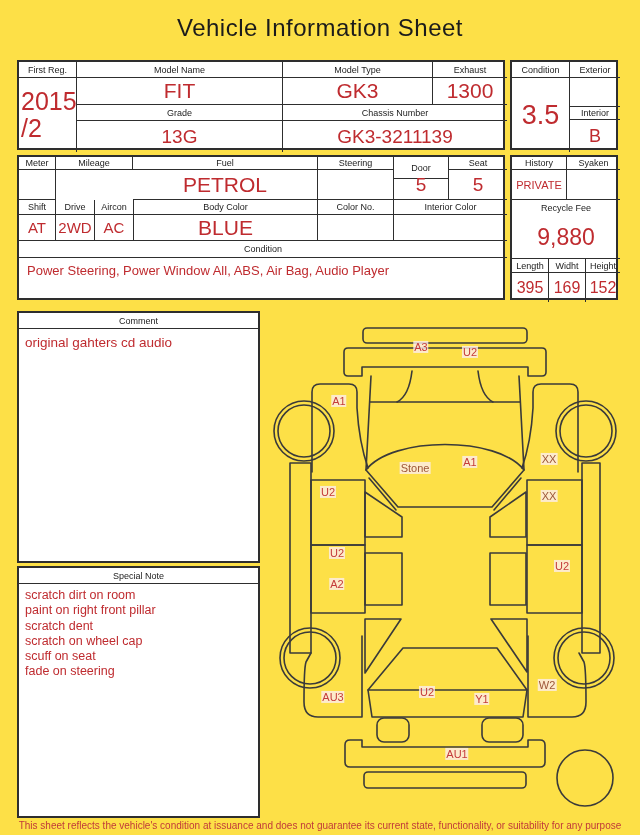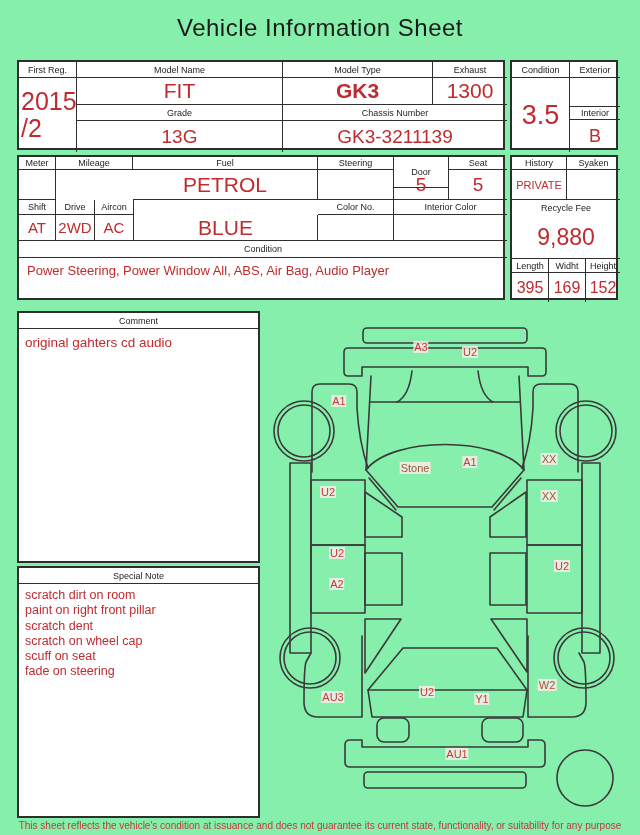--- a/index.html
+++ b/index.html
@@ -1,16 +1,16 @@
 <!DOCTYPE html>
 <html><head>
 <meta charset="utf-8">
 <style>
   html,body{margin:0;padding:0;background:#ffffff;}
-  #sheet{position:relative;width:640px;height:835px;background:#86efac;
+  #sheet{position:relative;width:640px;height:835px;background:#fde047;
          font-family:"Liberation Sans",sans-serif;overflow:hidden;}
   .title{position:absolute;left:0;top:14px;width:640px;text-align:center;
          font-size:24px;letter-spacing:0.5px;color:#1b1b1b;}
   .block{position:absolute;border:2px solid #2e2e2e;box-sizing:border-box;background:#fff;}
   .cell{position:absolute;box-sizing:border-box;display:flex;align-items:center;justify-content:center;overflow:hidden;}
   .br{border-right:1px solid #2e2e2e;}
   .bb{border-bottom:1px solid #2e2e2e;}
   .lbl{font-size:9px;color:#1c1c1c;white-space:nowrap;}
   .val{color:#bf2b2f;white-space:nowrap;}
   .left{justify-content:flex-start;}
@@ -31,21 +31,21 @@
   <div class="title">Vehicle Information Sheet</div>
 
   <div class="block" style="left:17px;top:60px;width:488px;height:90px;">
     <div class="cell lbl br bb" style="left:0;top:0;width:58px;height:16px;">First Reg.</div>
     <div class="cell val br left pre" style="left:0;top:16px;width:58px;height:74px;font-size:25px;padding-left:2px;line-height:1.1;">2015
 /2</div>
     <div class="cell lbl br bb" style="left:58px;top:0;width:206px;height:16px;">Model Name</div>
     <div class="cell lbl br bb" style="left:264px;top:0;width:150px;height:16px;">Model Type</div>
     <div class="cell lbl bb" style="left:414px;top:0;width:74px;height:16px;">Exhaust</div>
     <div class="cell val br bb" style="left:58px;top:16px;width:206px;height:27px;font-size:21px;">FIT</div>
-    <div class="cell val br bb" style="left:264px;top:16px;width:150px;height:27px;font-size:21px;font-weight:bold;">GK3</div>
+    <div class="cell val br bb" style="left:264px;top:16px;width:150px;height:27px;font-size:21px;">GK3</div>
     <div class="cell val bb" style="left:414px;top:16px;width:74px;height:27px;font-size:21px;">1300</div>
     <div class="cell lbl br bb" style="left:58px;top:43px;width:206px;height:16px;">Grade</div>
     <div class="cell lbl bb" style="left:264px;top:43px;width:224px;height:16px;">Chassis Number</div>
     <div class="cell val br" style="left:58px;top:59px;width:206px;height:31px;font-size:19px;">13G</div>
     <div class="cell val" style="left:264px;top:59px;width:224px;height:31px;font-size:19px;">GK3-3211139</div>
   </div>
 
   <div class="block" style="left:510px;top:60px;width:108px;height:90px;">
     <div class="cell lbl br bb" style="left:0;top:0;width:58px;height:16px;">Condition</div>
     <div class="cell lbl bb" style="left:58px;top:0;width:50px;height:16px;">Exterior</div>
@@ -53,31 +53,32 @@
     <div class="cell val bb" style="left:58px;top:16px;width:50px;height:29px;font-size:16px;"></div>
     <div class="cell lbl bb" style="left:58px;top:45px;width:50px;height:13px;">Interior</div>
     <div class="cell val" style="left:58px;top:58px;width:50px;height:32px;font-size:18px;">B</div>
   </div>
 
   <div class="block" style="left:17px;top:155px;width:488px;height:145px;">
     <div class="cell lbl br bb" style="left:0;top:0;width:37px;height:13px;">Meter</div>
     <div class="cell lbl br bb" style="left:37px;top:0;width:77px;height:13px;">Mileage</div>
     <div class="cell lbl br bb" style="left:114px;top:0;width:185px;height:13px;">Fuel</div>
     <div class="cell lbl br bb" style="left:299px;top:0;width:76px;height:13px;">Steering</div>
-    <div class="cell lbl br bb" style="left:375px;top:0;width:55px;height:31px;">Door</div>
+    <div class="cell lbl br bb" style="left:375px;top:0;width:55px;height:22px;">Door</div>
     <div class="cell lbl bb" style="left:430px;top:0;width:58px;height:13px;">Seat</div>
     <div class="cell val br bb" style="left:0;top:13px;width:37px;height:30px;"></div>
     <div class="cell val br bb" style="left:114px;top:13px;width:185px;height:30px;font-size:21px;">PETROL</div>
     <div class="cell val br bb" style="left:299px;top:13px;width:76px;height:30px;"></div>
     <div class="cell val br bb" style="left:375px;top:13px;width:55px;height:30px;font-size:19px;">5</div>
     <div class="cell val bb" style="left:430px;top:13px;width:58px;height:30px;font-size:19px;">5</div>
 
     <div class="cell lbl br bb" style="left:0;top:43px;width:37px;height:15px;">Shift</div>
     <div class="cell lbl br bb" style="left:37px;top:43px;width:39px;height:15px;">Drive</div>
     <div class="cell lbl br bb" style="left:76px;top:43px;width:39px;height:15px;">Aircon</div>
+    <div class="cell lbl br bb" style="left:115px;top:43px;width:184px;height:15px;">Body Color</div>
     <div class="cell lbl br bb" style="left:299px;top:43px;width:76px;height:15px;">Color No.</div>
     <div class="cell lbl bb" style="left:375px;top:43px;width:113px;height:15px;">Interior Color</div>
     <div class="cell val br bb" style="left:0;top:58px;width:37px;height:26px;font-size:15px;">AT</div>
     <div class="cell val br bb" style="left:37px;top:58px;width:39px;height:26px;font-size:15px;">2WD</div>
     <div class="cell val br bb" style="left:76px;top:58px;width:39px;height:26px;font-size:15px;">AC</div>
     <div class="cell val br bb" style="left:115px;top:58px;width:184px;height:26px;font-size:21px;">BLUE</div>
     <div class="cell val br bb" style="left:299px;top:58px;width:76px;height:26px;"></div>
     <div class="cell val bb" style="left:375px;top:58px;width:113px;height:26px;"></div>
 
     <div class="cell lbl bb" style="left:0;top:84px;width:488px;height:17px;">Condition</div>

